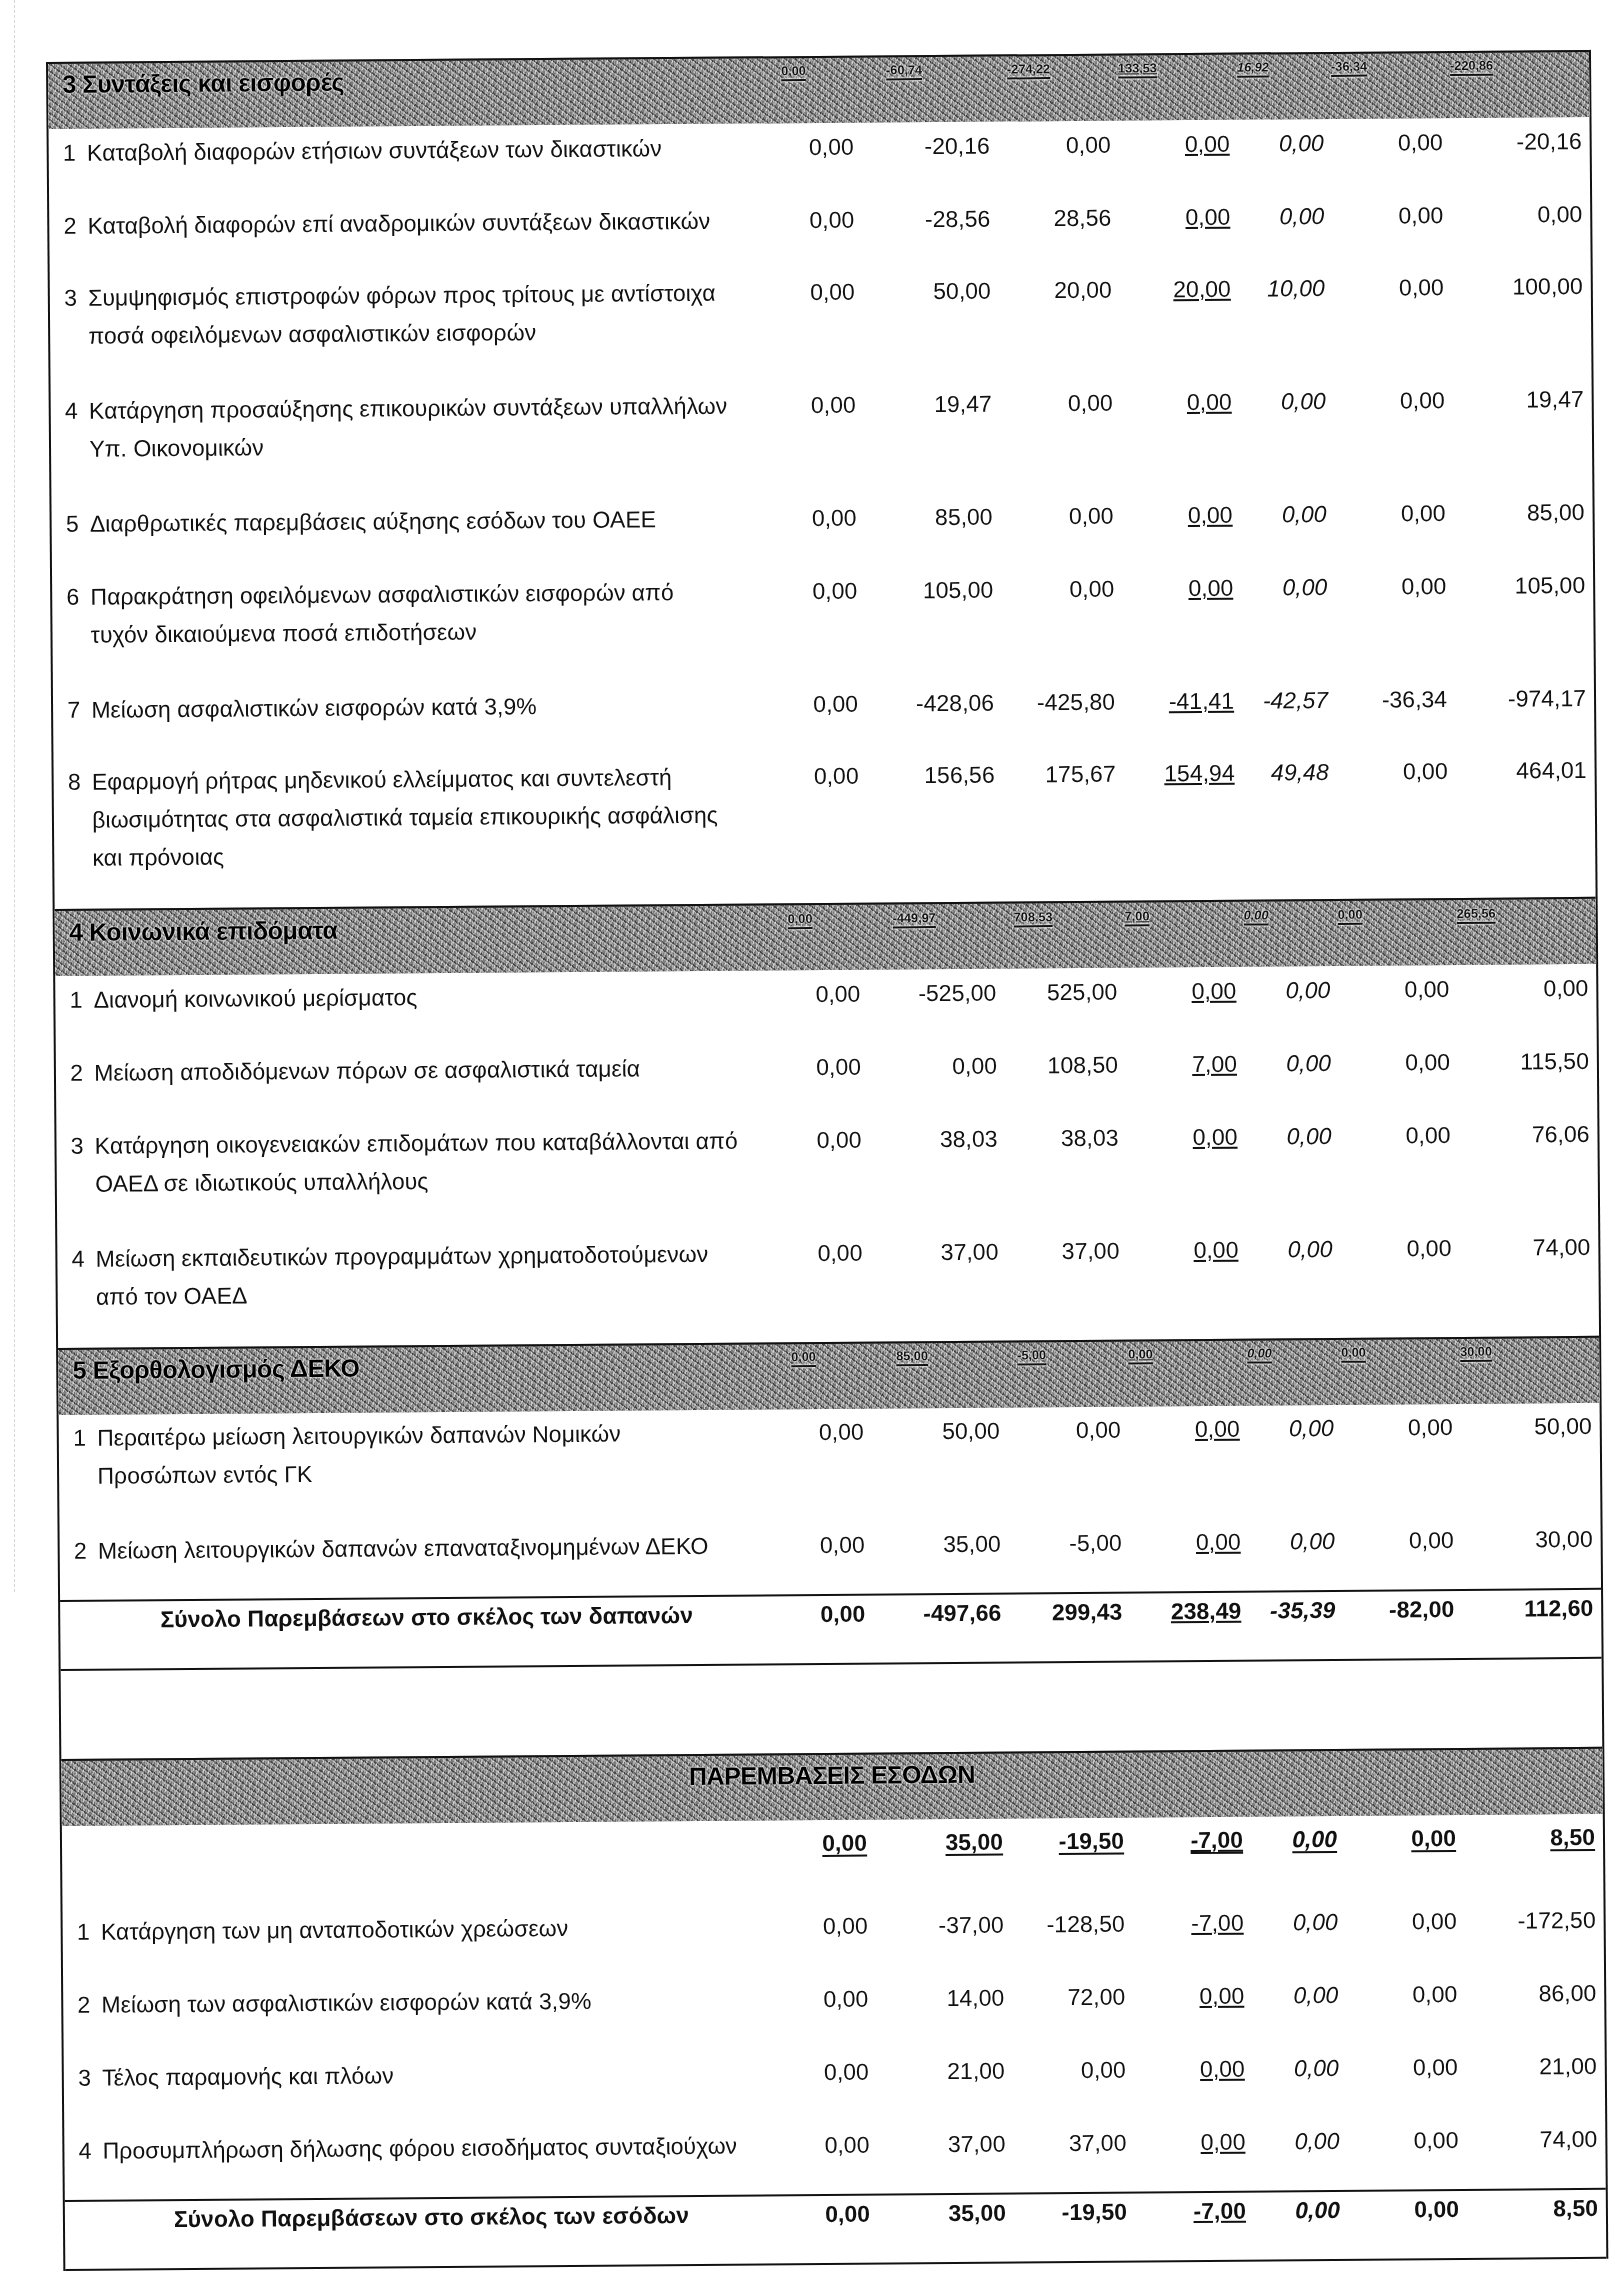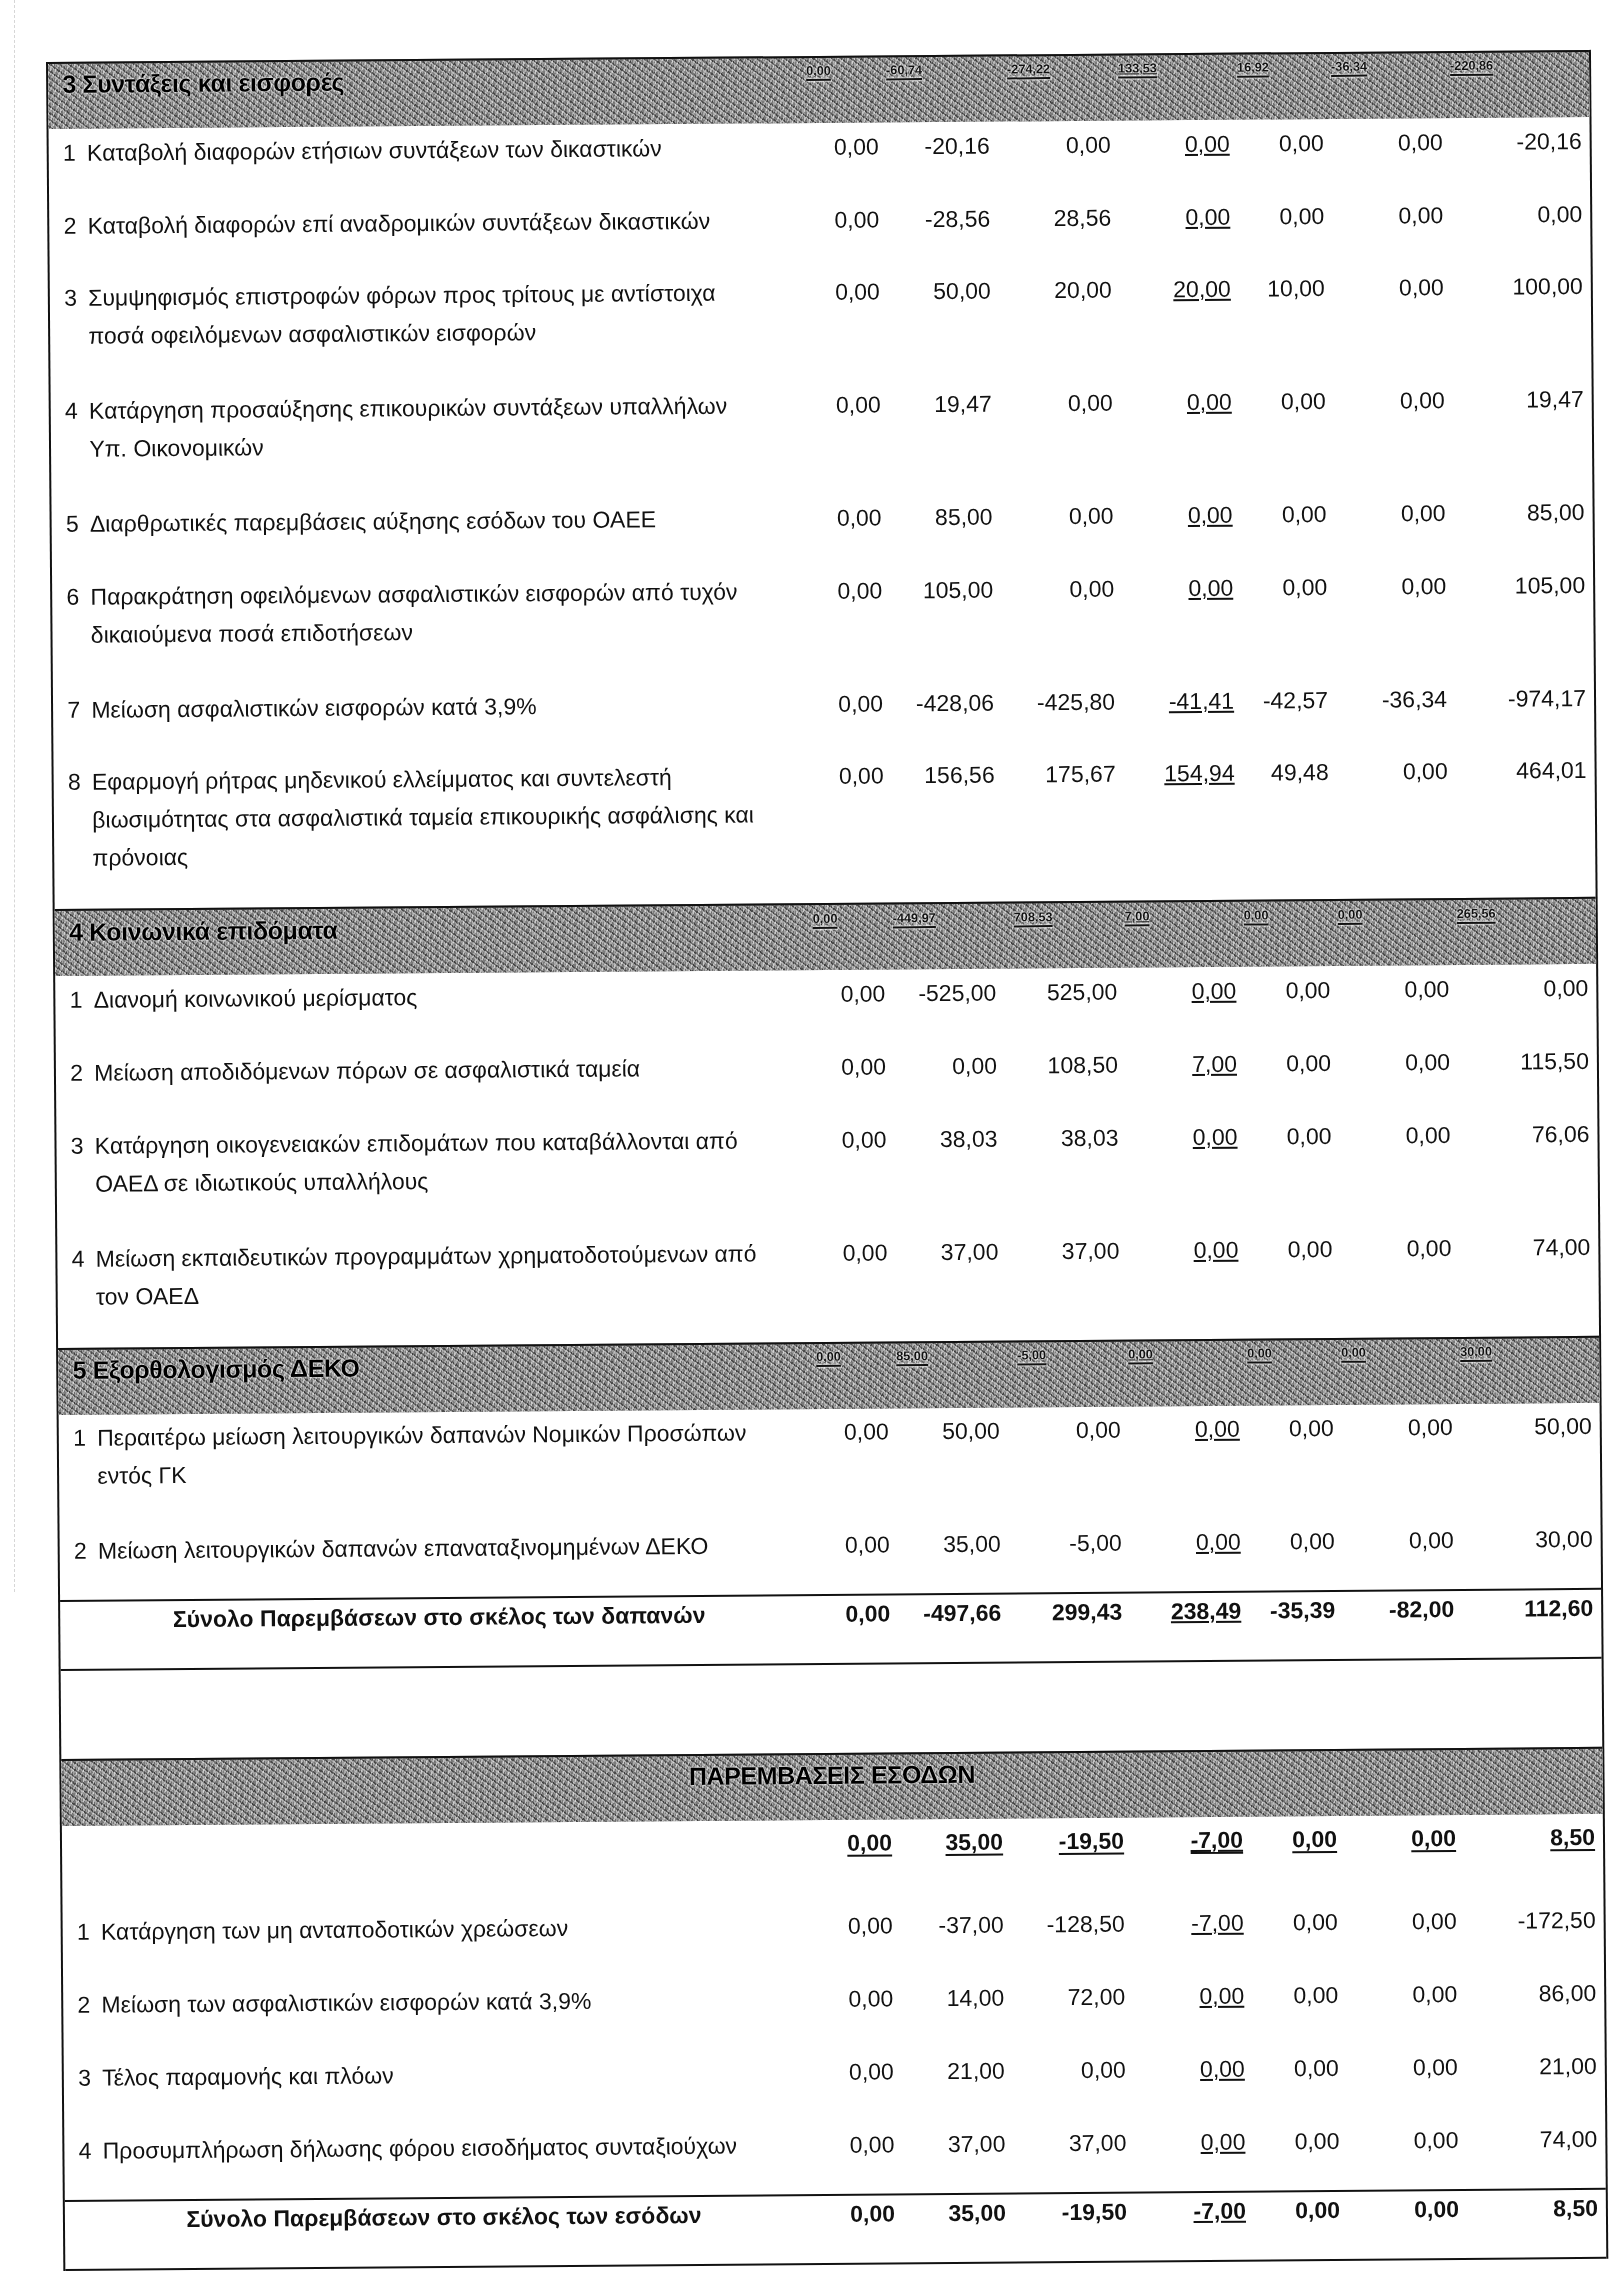--- a/index.html
+++ b/index.html
@@ -25,24 +25,24 @@
       repeating-linear-gradient(90deg, rgba(255,255,255,.2) 0 0.8px, rgba(0,0,0,.2) 0.8px 2.4px);
     display: flex; align-items: flex-start;
   }
   .bar .title {
     font-weight: bold; font-size: 25px; padding: 6.4px 0 0 14.3px; width: 764px;
     text-shadow: 0 0 1.6px #fff, 0 0 2.4px #fff; color: #000; letter-spacing: -0.4px;
   }
   .bar .title.center { width: 1541px; text-align: center; padding-left: 0; }
   .vals { display: flex; }
   .vals .c0 { width: 80px; }
-  .vals .c1 { width: 111px; }
+  .vals .c1 { width: 111px; margin-left: 25px; }
   .vals .c2 { width: 111px; margin-left: 10px; }
   .vals .c3 { width: 119px; text-decoration: underline; }
-  .vals .c4 { width: 94px; }
+  .vals .c4 { width: 94px; font-style: italic; }
   .vals .c5 { width: 119px; }
   .vals .c6 { width: 139px; }
   .bar .vals { padding-top: 6.4px; }
   .bar .vals span {
     font-weight: bold; text-decoration: underline; text-decoration-thickness: 2.4px;
     text-underline-offset: 4px; text-shadow: 0 0 1.6px #fff, 0 0 2.4px #fff;
   }
   .row { display: flex; align-items: flex-start; padding: 4.8px 0 0 0; }
   .row .label {
     width: 716px; padding-left: 14.3px; padding-right: 48px; font-size: 23px; line-height: 38px;

